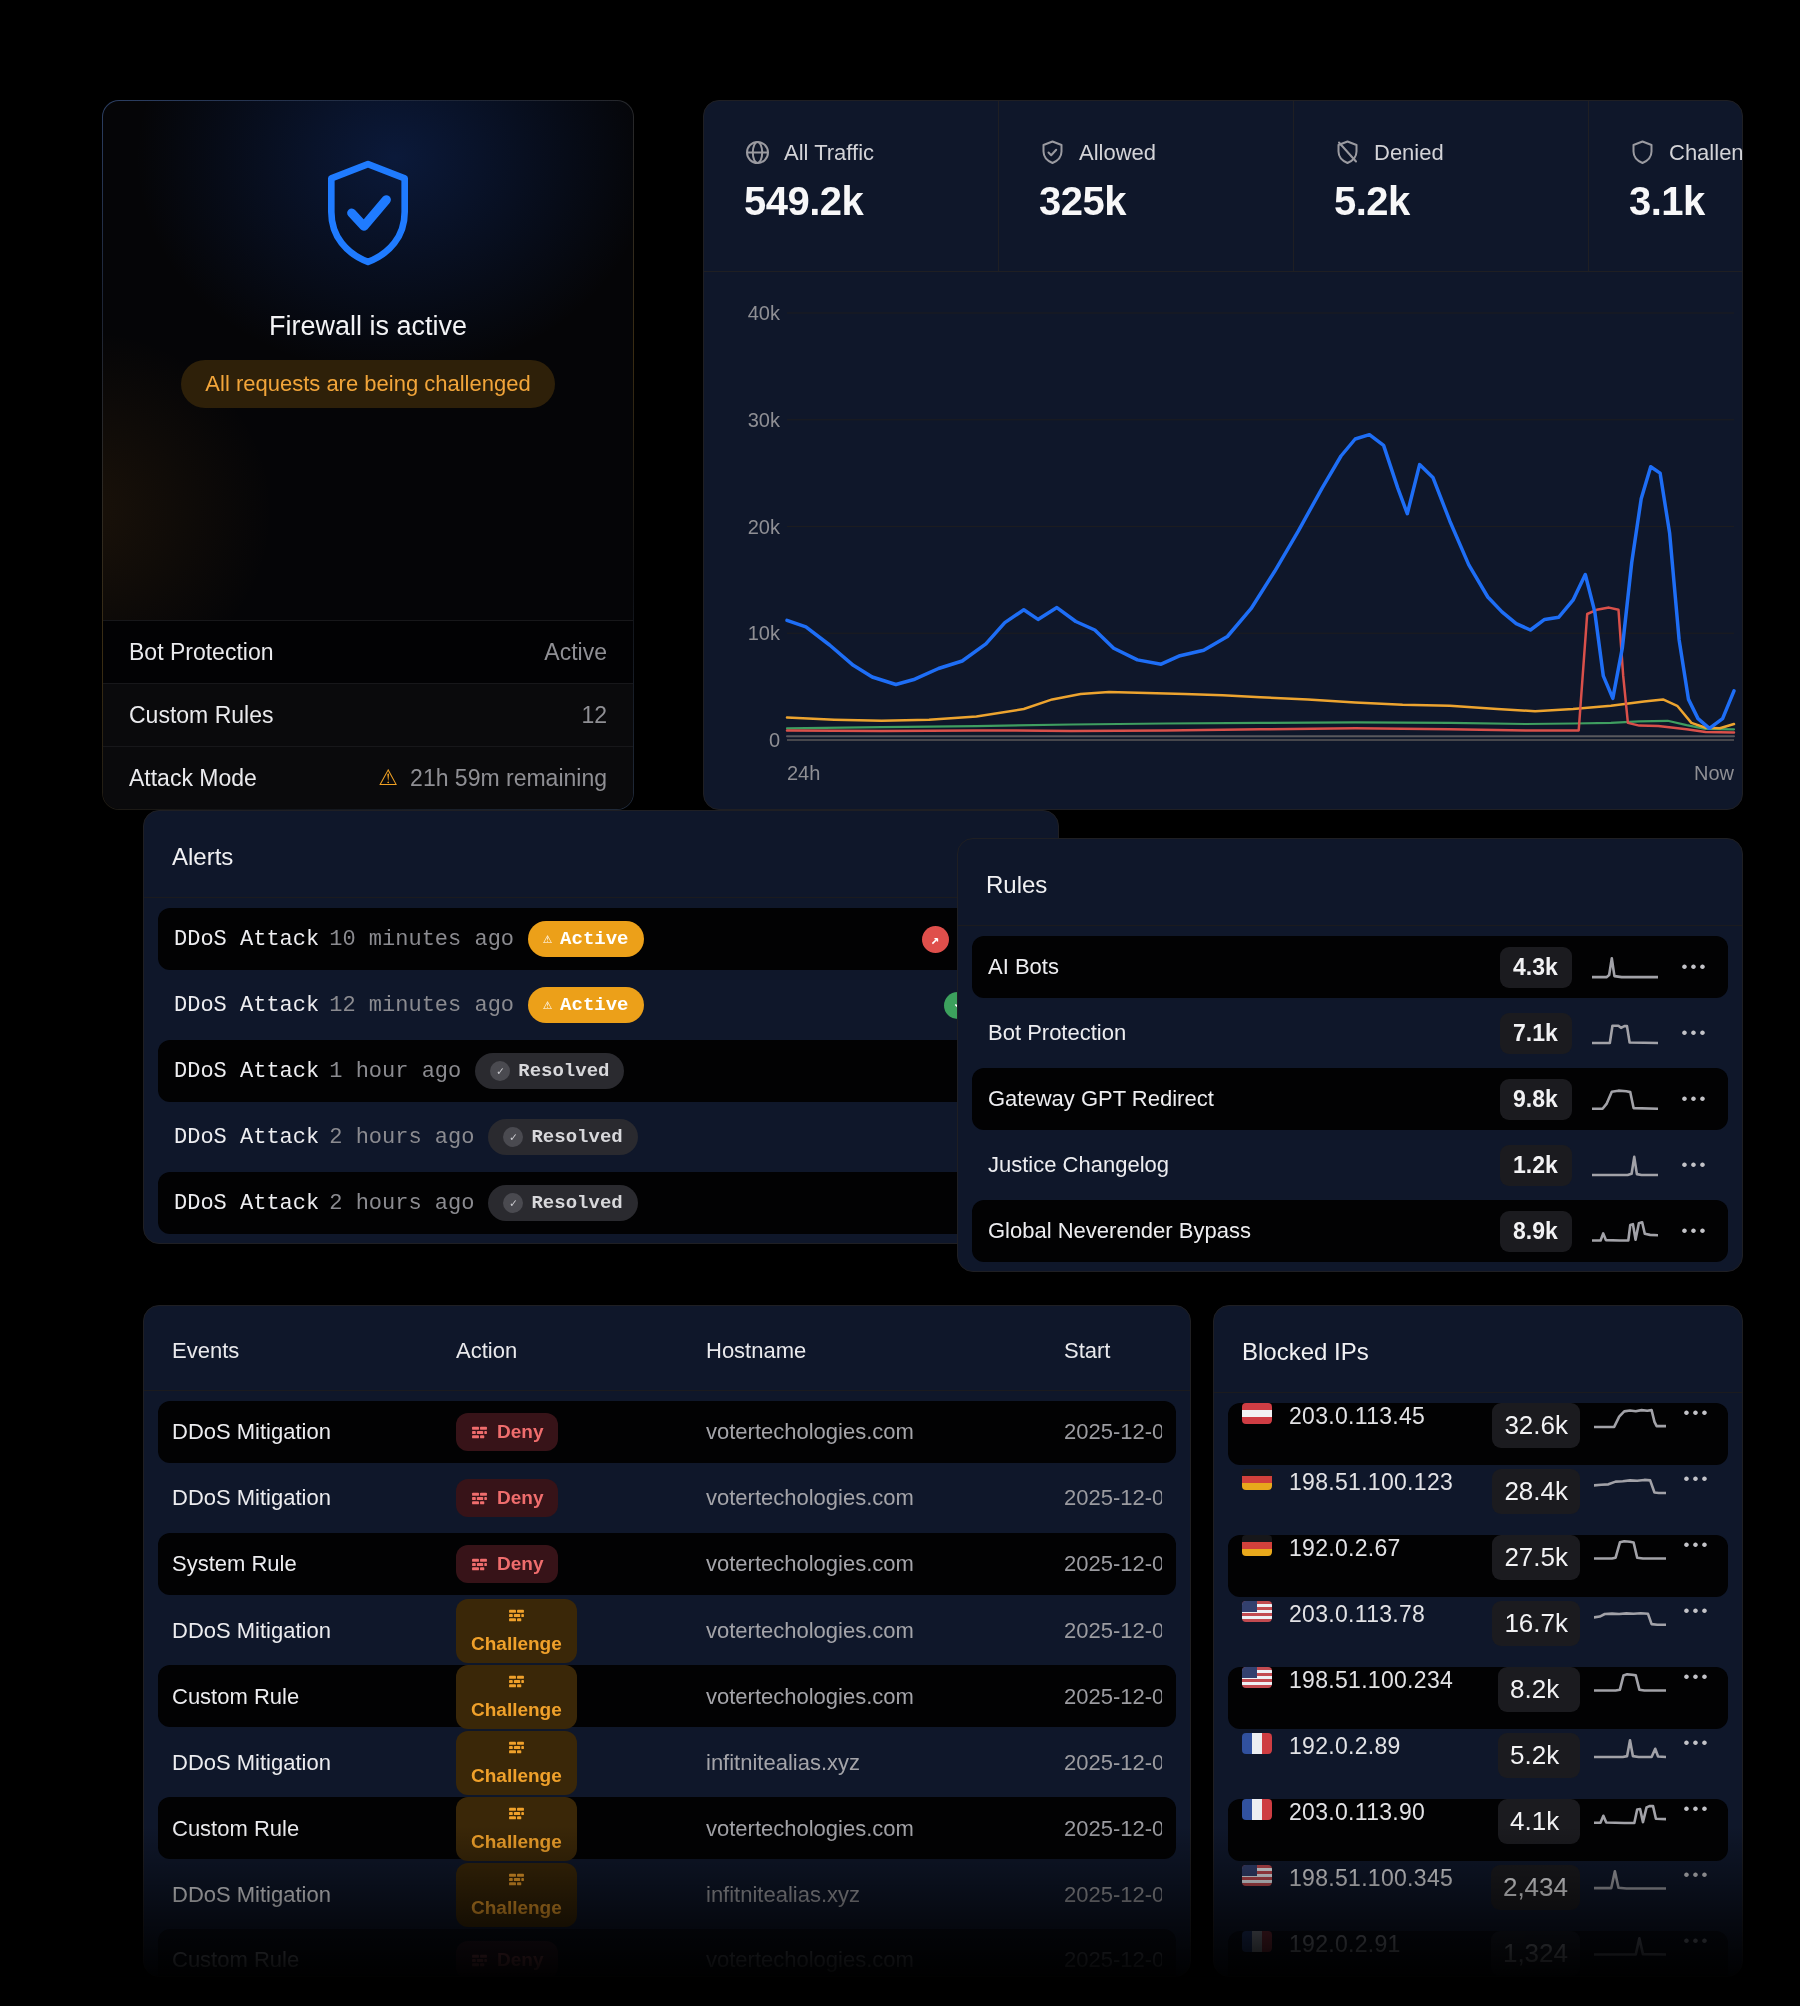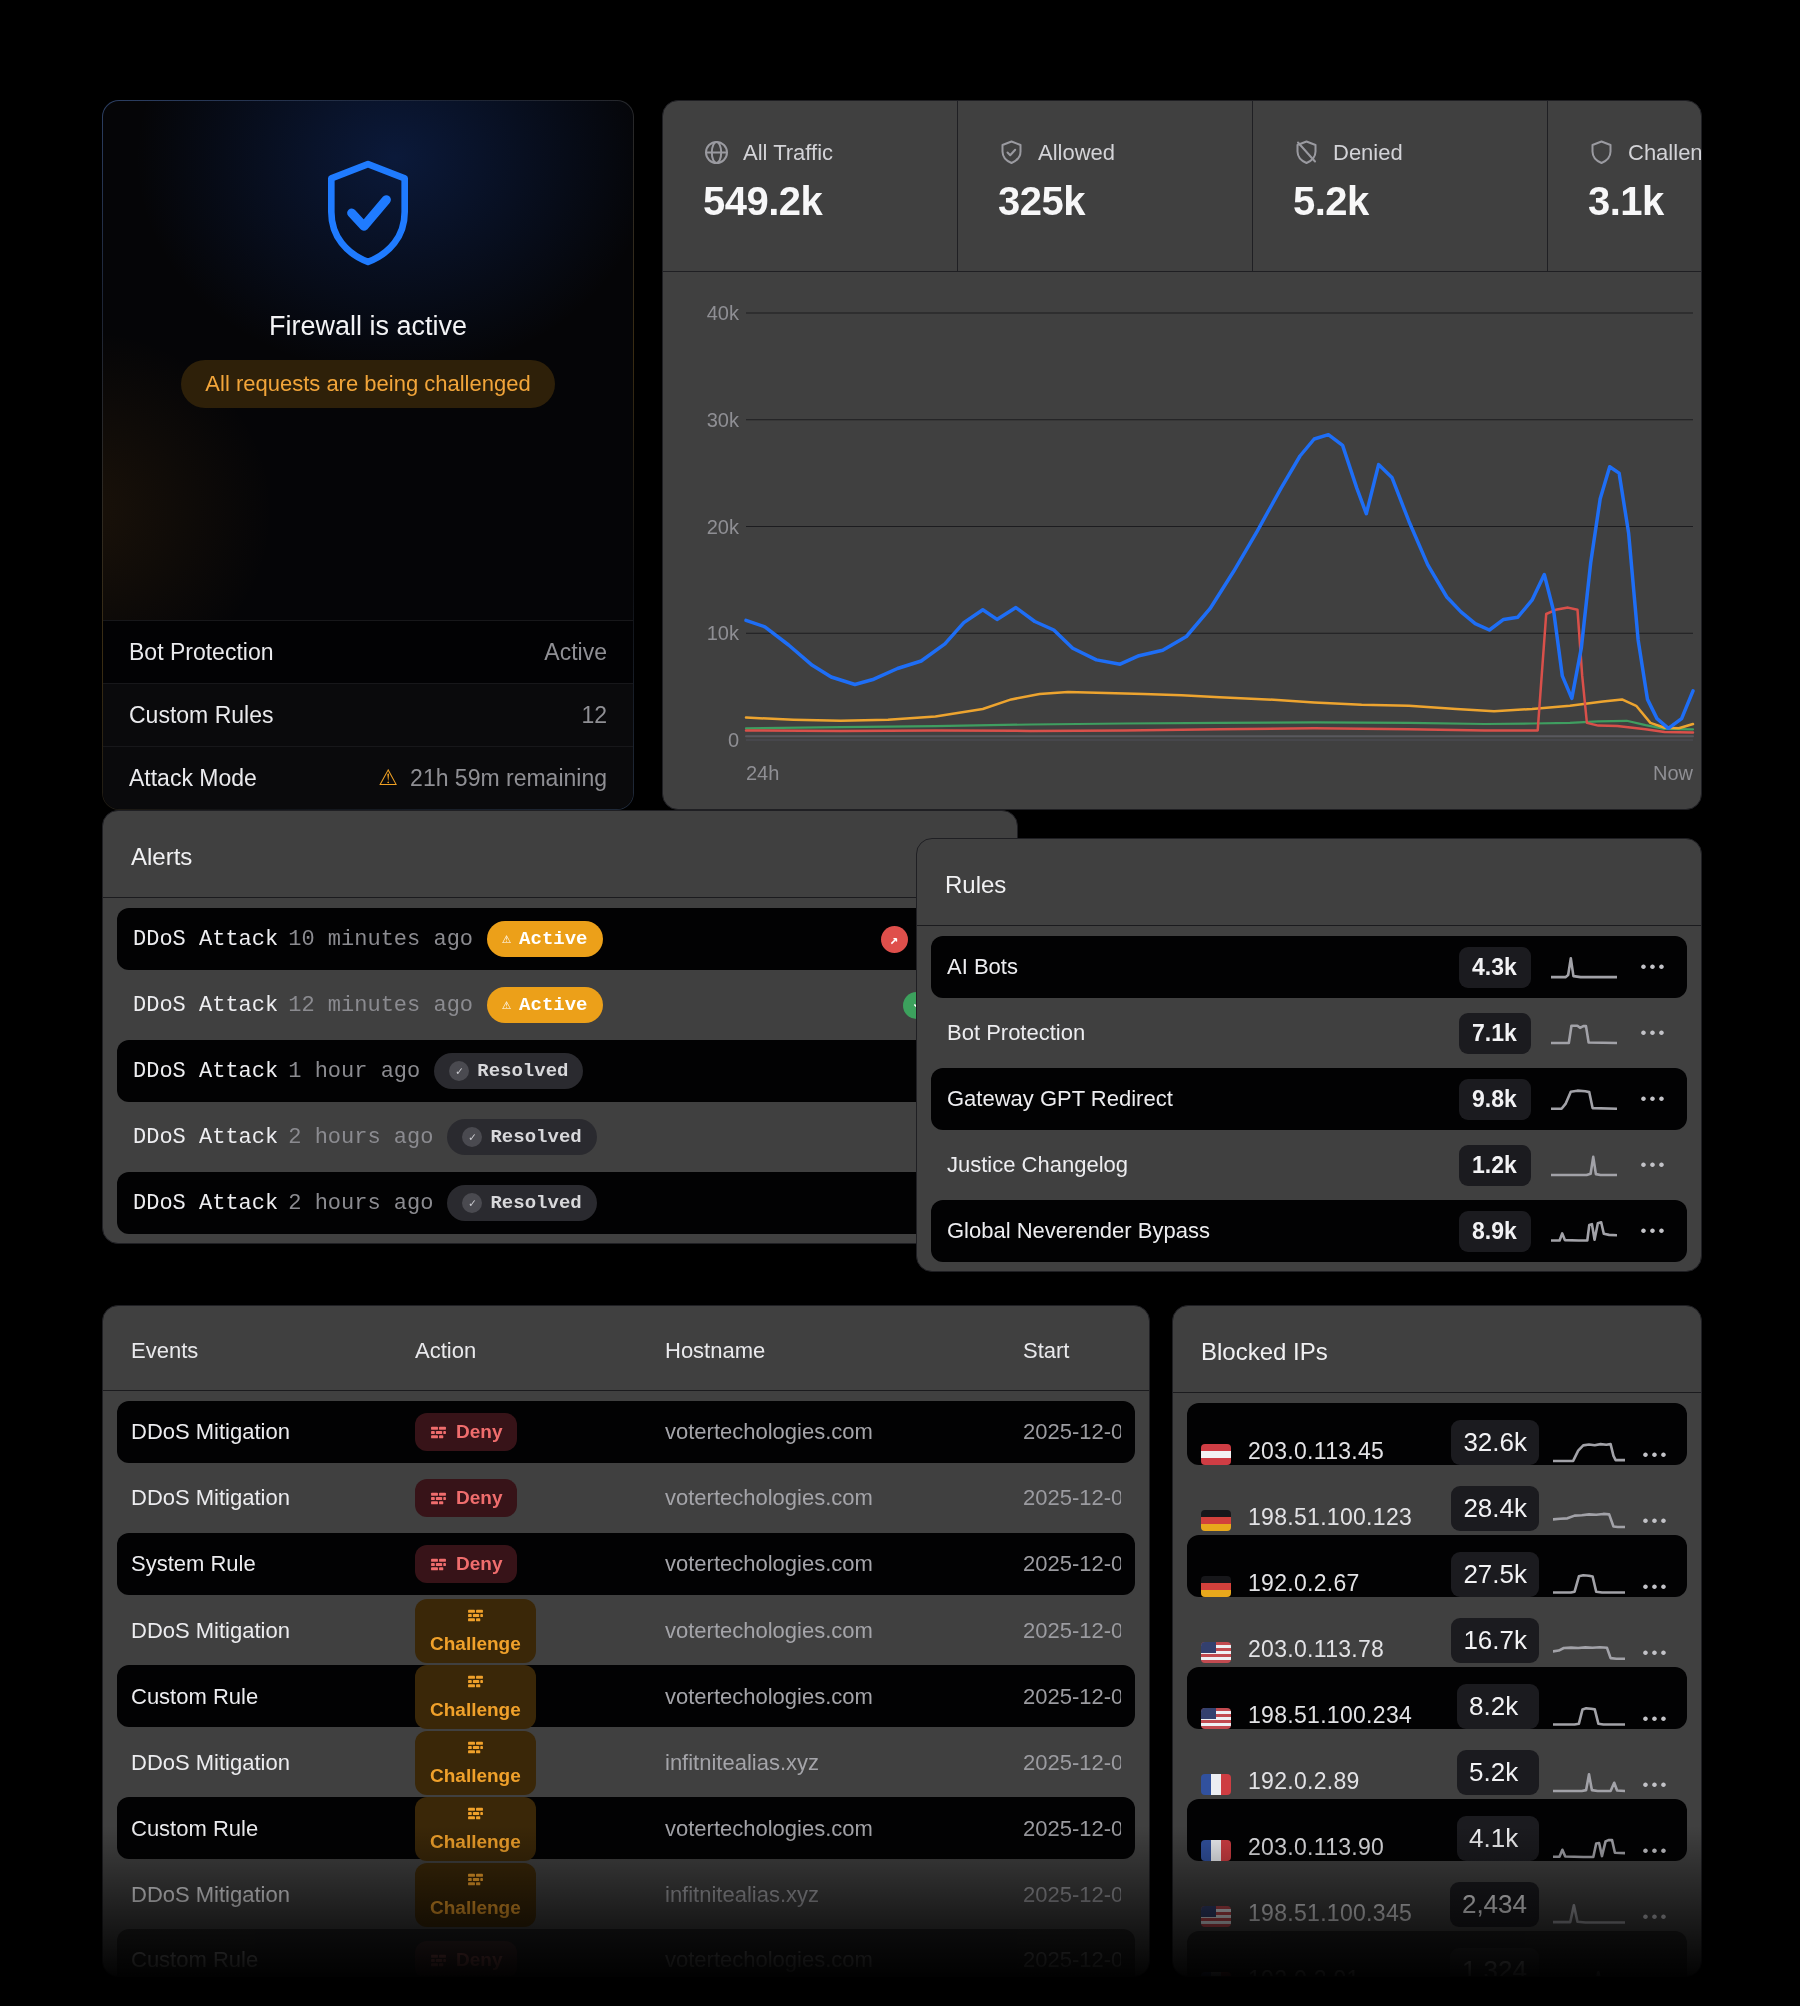--- a/index.html
+++ b/index.html
@@ -1,18 +1,18 @@
 <!DOCTYPE html>
 <html><head>
 <meta charset="utf-8">
 <style>
   html,body{margin:0;padding:0;background:#000;}
   body{width:1800px;height:2006px;position:relative;font-family:"Liberation Sans","DejaVu Sans",sans-serif;color:#ececef;overflow:hidden;}
   svg{font-family:inherit;}
-  .panel{position:absolute;background:#404040;border:1px solid #1f1f23;border-radius:16px;box-sizing:border-box;overflow:hidden;}
+  .panel{position:absolute;background:#0f172a;border:1px solid #1f1f23;border-radius:16px;box-sizing:border-box;overflow:hidden;margin-left:41px;}
   .phead{padding:32px 28px 26px;font-size:24px;font-weight:500;color:#f1f1f3;border-bottom:1px solid #1b1b1e;}
   .rows{padding:10px 14px;}
   .odd{background:#020203;border-radius:12px;}
   .dots{margin-left:4px;width:34px;text-align:center;color:#c3c3c8;font-size:17px;letter-spacing:3px;cursor:pointer;flex:none;}
   .spark{width:66px;height:28px;flex:none;}
   .spark polyline{fill:none;stroke:#a2a2a8;stroke-width:2.6;vector-effect:non-scaling-stroke;stroke-linejoin:round;stroke-linecap:round;}
 
   
   .fw-wrap{position:absolute;left:102px;top:100px;width:532px;height:710px;border-radius:17px;padding:1px;box-sizing:border-box;
     background:linear-gradient(150deg,#2c3f63 0%,#1d2536 20%,#3a2c12 55%,#101216 78%,#202a3a 100%);}
@@ -71,21 +71,21 @@
   .ename{font-size:22px;color:#ececef;}
   .ehost{font-size:22px;color:#a4a4a9;}
   .estart{font-size:22px;color:#9b9ba0;white-space:nowrap;overflow:hidden;}
   .badge{display:inline-flex;align-items:center;gap:9px;padding:8px 15px;border-radius:12px;font-size:19px;font-weight:600;}
   .badge svg{flex:none;}
   .badge.deny{background:#371318;color:#ef6d6d;}
   .badge.challenge{background:#3a2708;color:#f0a12b;flex-direction:column;}
 
   
   .ips{left:1172px;top:1305px;width:530px;height:672px;}
-  .iprow{height:62px;display:flex;align-items:flex-end;padding:0 14px;margin-bottom:4px;}
+  .iprow{height:62px;display:flex;align-items:flex-start;padding:0 14px;margin-bottom:4px;}
   .flag{width:30px;height:21px;border-radius:4px;overflow:hidden;display:flex;flex-direction:column;flex:none;margin-right:17px;}
   .flag i{flex:1;display:block;}
   .flag-at i:nth-child(1),.flag-at i:nth-child(3){background:#cf3d44;}
   .flag-at i:nth-child(2){background:#f2f2f4;}
   .flag-de i:nth-child(1){background:#17171a;}
   .flag-de i:nth-child(2){background:#d2413c;}
   .flag-de i:nth-child(3){background:#e8a81c;}
   .flag-fr{flex-direction:row;}
   .flag-fr i:nth-child(1){background:#31519e;}
   .flag-fr i:nth-child(2){background:#eceef2;}

